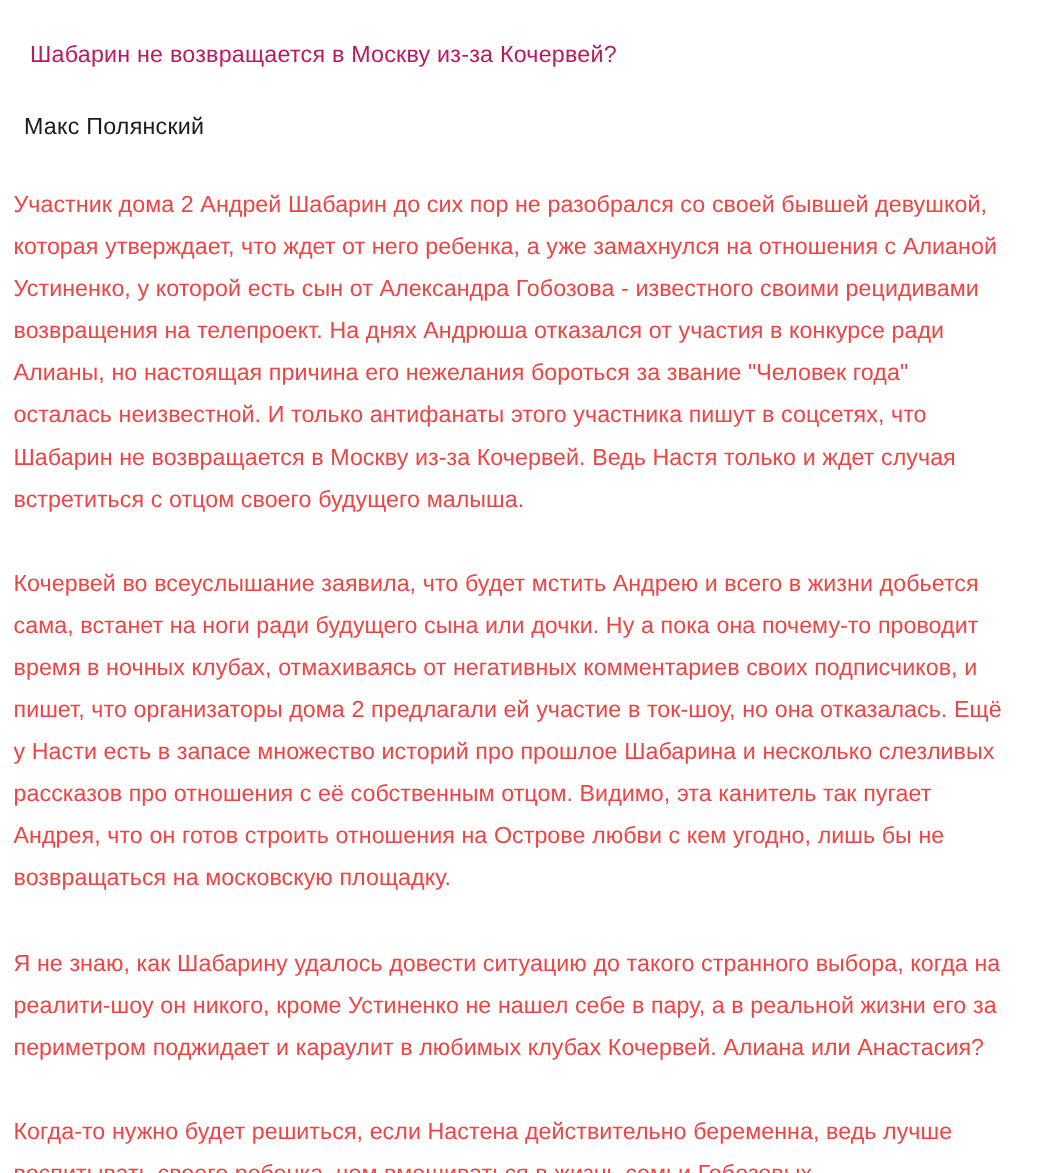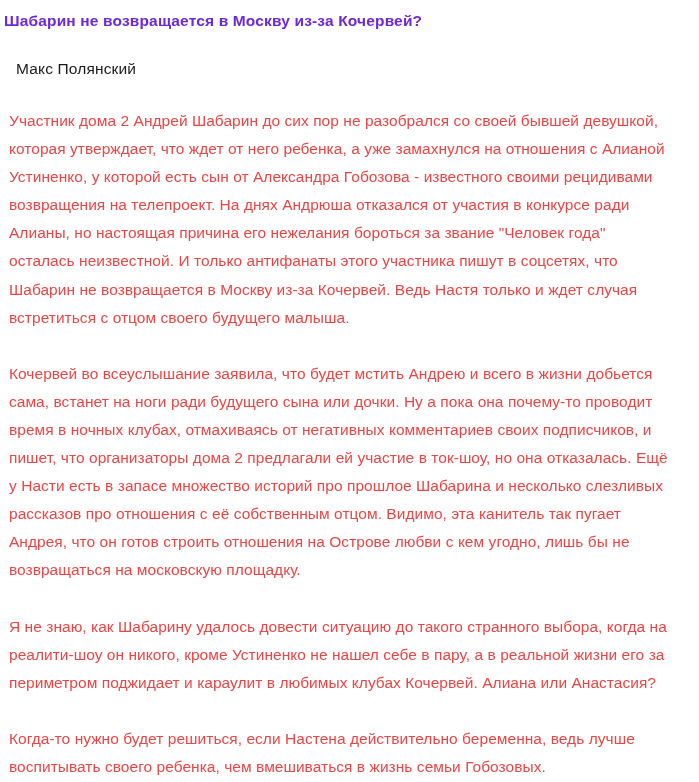--- a/index.html
+++ b/index.html
@@ -15,23 +15,23 @@
     -webkit-font-smoothing: antialiased;
   }
   .page {
     box-sizing: border-box;
     width: 699px;
     padding: 7px 26px 8px 4px;
   }
   .article-title {
     font-size: 15.5px;
     line-height: 28px;
-    font-weight: 700;
-    color: #6d28d9;
-    margin: 0;
+    font-weight: 400;
+    color: #be185d;
+    margin: 16px;
     letter-spacing: 0.01em;
   }
   .article-byline {
     font-size: 15.5px;
     line-height: 28px;
     font-weight: 400;
     color: #1a1a1a;
     margin: 20px 0 0 12px;
     letter-spacing: 0.01em;
   }

